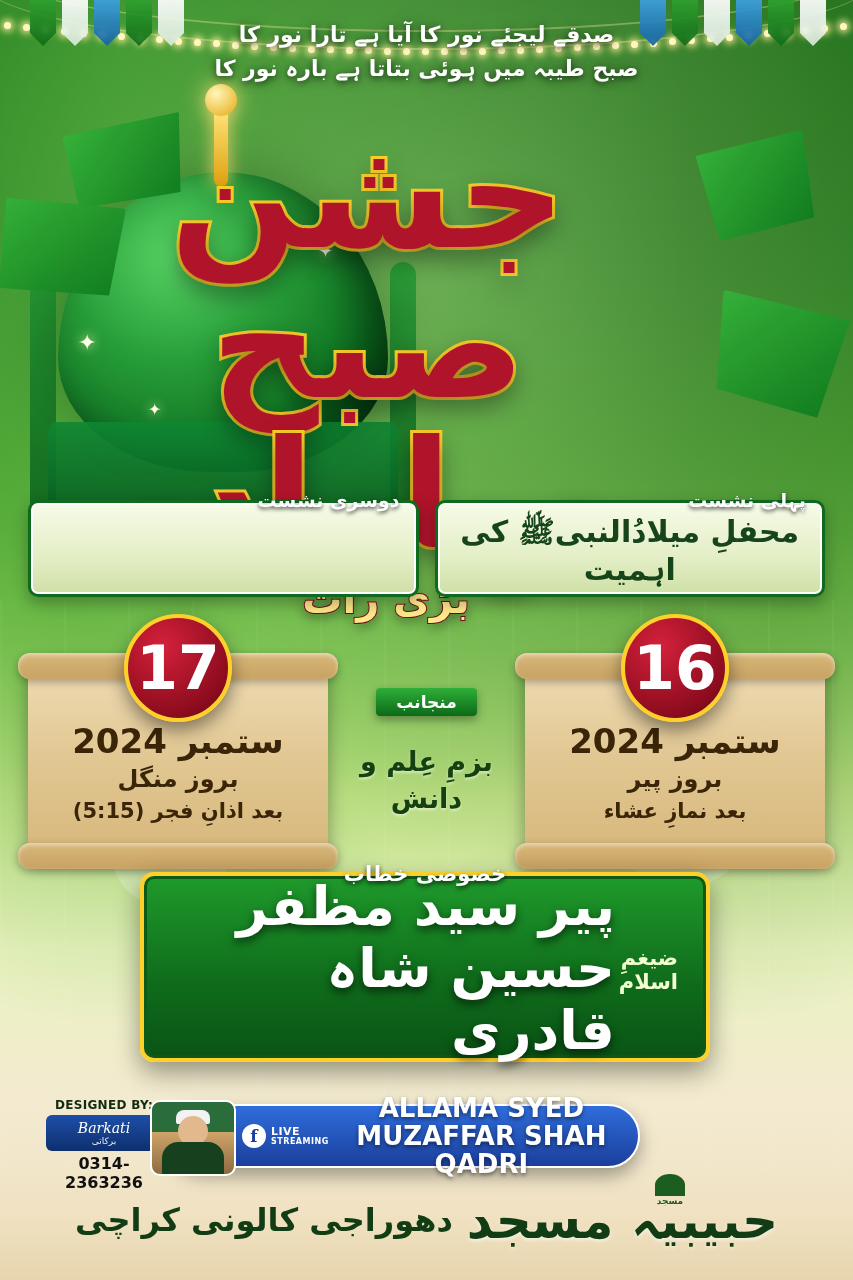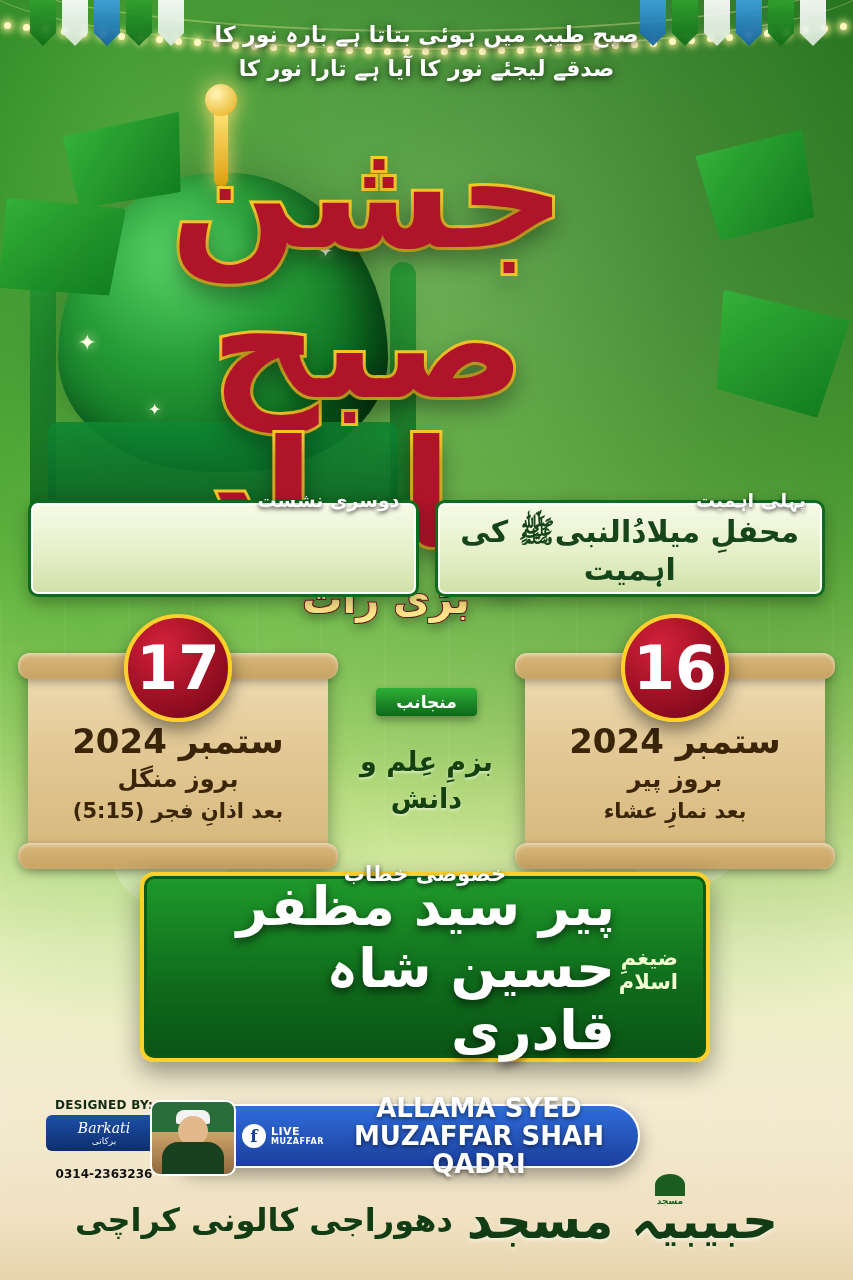--- a/index.html
+++ b/index.html
@@ -229,21 +229,21 @@
     position: absolute; z-index: 14; left: 46px; top: 1098px; width: 116px;
     text-align: center; color: #102b10;
   }
   .designed-label { font-size: 12px; font-weight: bold; letter-spacing: .3px; }
   .designed-card {
     margin-top: 3px; background: linear-gradient(180deg,#1d4fa8,#0e2f6e);
     border-radius: 6px; padding: 5px 4px; color: #fff;
   }
   .designed-brand { font-family: "DejaVu Serif", "Liberation Serif", serif; font-style: italic; font-size: 14px; font-weight: normal; }
   .designed-sub { font-size: 9px; opacity: .9; }
-  .designed-phone { margin-top: 16px; font-size: 12px; font-weight: bold; color: #111; text-align: center; }
+  .designed-phone { margin-top: 3px; font-size: 16px; font-weight: bold; color: #111; text-align: center; }
 
   
   .live-bar {
     position: absolute; z-index: 14; left: 170px; top: 1104px; width: 470px; height: 64px;
     background: linear-gradient(180deg,#2f6ddc,#1b3f9c);
     border: 2px solid #ffffff;
     border-radius: 32px;
     box-shadow: 0 8px 18px rgba(0,0,0,.35);
     display: flex; align-items: center; padding-left: 70px; padding-right: 14px;
   }
@@ -397,32 +397,32 @@
     <div class="sparkle" style="left:130px; top:310px; font-size:16px;">✦</div>
     <div class="sparkle" style="left:300px; top:150px; font-size:18px;">✦</div>
   </div>
 
   <div class="side-flag sf1"></div>
   <div class="side-flag sf2"></div>
   <div class="side-flag sf3"></div>
   <div class="side-flag sf4"></div>
 
   <div class="couplet">
+    <div>صدقے لیجئے نور کا آیا ہے تارا نور کا</div>
     <div>صبح طیبہ میں ہوئی بتاتا ہے بارہ نور کا</div>
-    <div>صدقے لیجئے نور کا آیا ہے تارا نور کا</div>
   </div>
 
   <div class="title-wrap">
     <div class="title-main">جشن صبح بہاراں</div>
     <div class="title-sub">بڑی رات</div>
   </div>
 
   <div class="sessions">
     <div class="session">
-      <div class="session-tag">پہلی اہمیت</div>
+      <div class="session-tag">پہلی نشست</div>
       <div class="session-text">محفلِ میلادُالنبیﷺ کی اہمیت</div>
     </div>
     <div class="session">
       <div class="session-tag">دوسری نشست</div>
     </div>
   </div>
 
   <div class="dates">
 
     <div class="scroll">
@@ -468,21 +468,21 @@
   <div class="live-bar">
     <div class="live-photo">
       <div class="cap"></div>
       <div class="head"></div>
       <div class="body"></div>
     </div>
     <div class="fb-badge">
       <span class="fb-circle">f</span>
       <span style="display:flex;flex-direction:column;line-height:1.05;">
         <span class="live-word">LIVE</span>
-        <span class="live-word" style="font-size:8px;">MUZAFFAR</span>
+        <span class="live-word" style="font-size:8px;">STREAMING</span>
       </span>
     </div>
     <div class="live-name">
       <span>ALLAMA SYED</span><br>
       <span>MUZAFFAR SHAH QADRI</span>
     </div>
   </div>
 
   <div class="bottom">
     <div class="masjid-logo">

